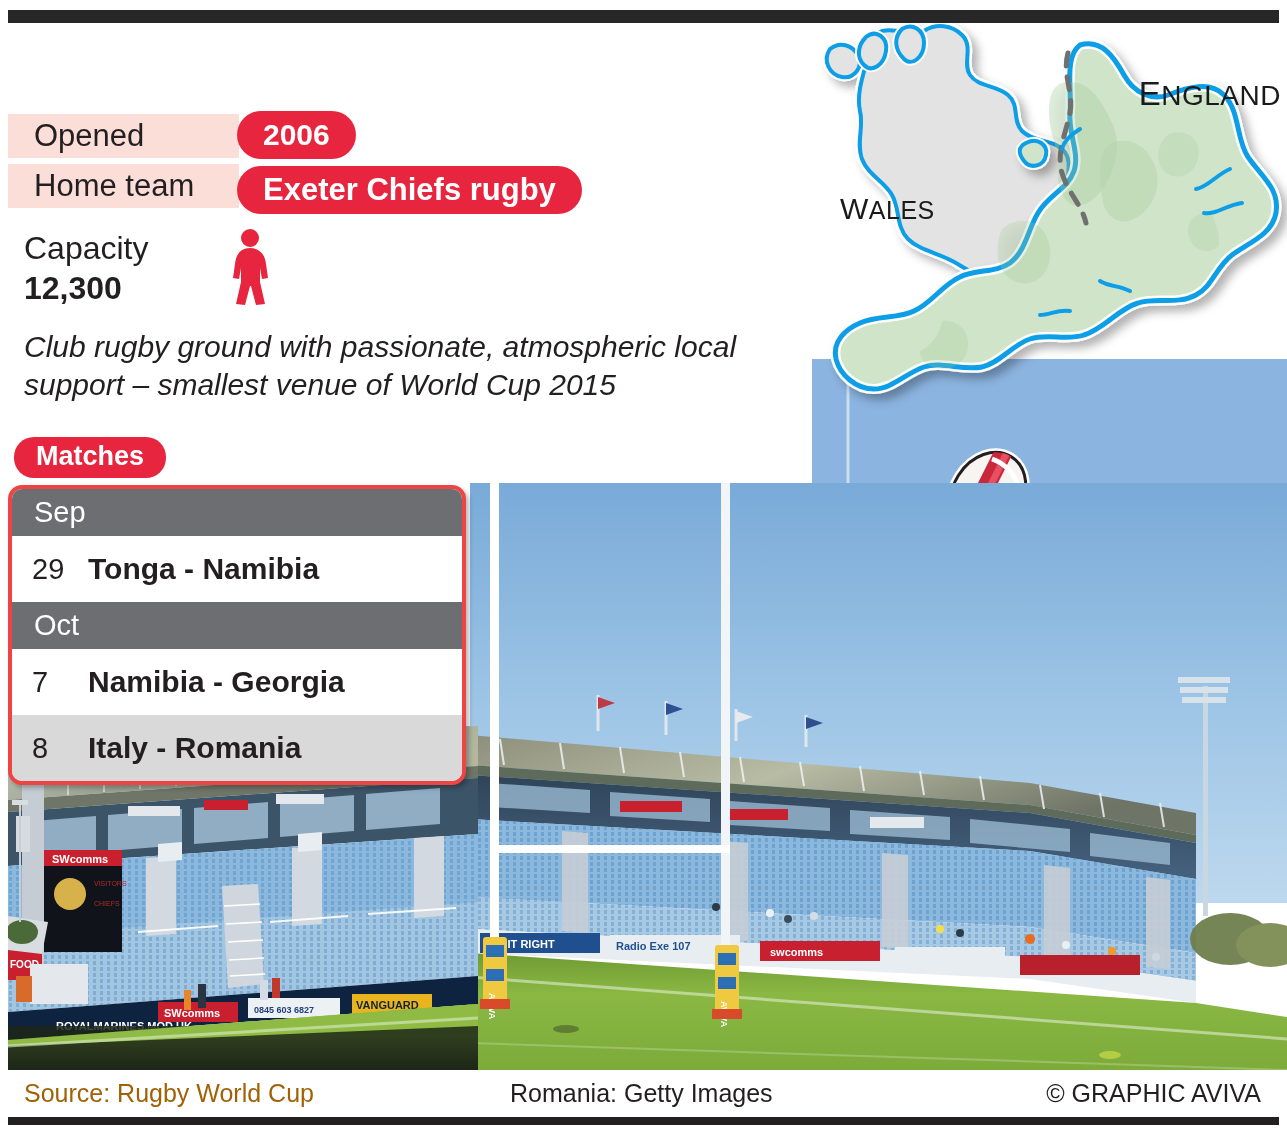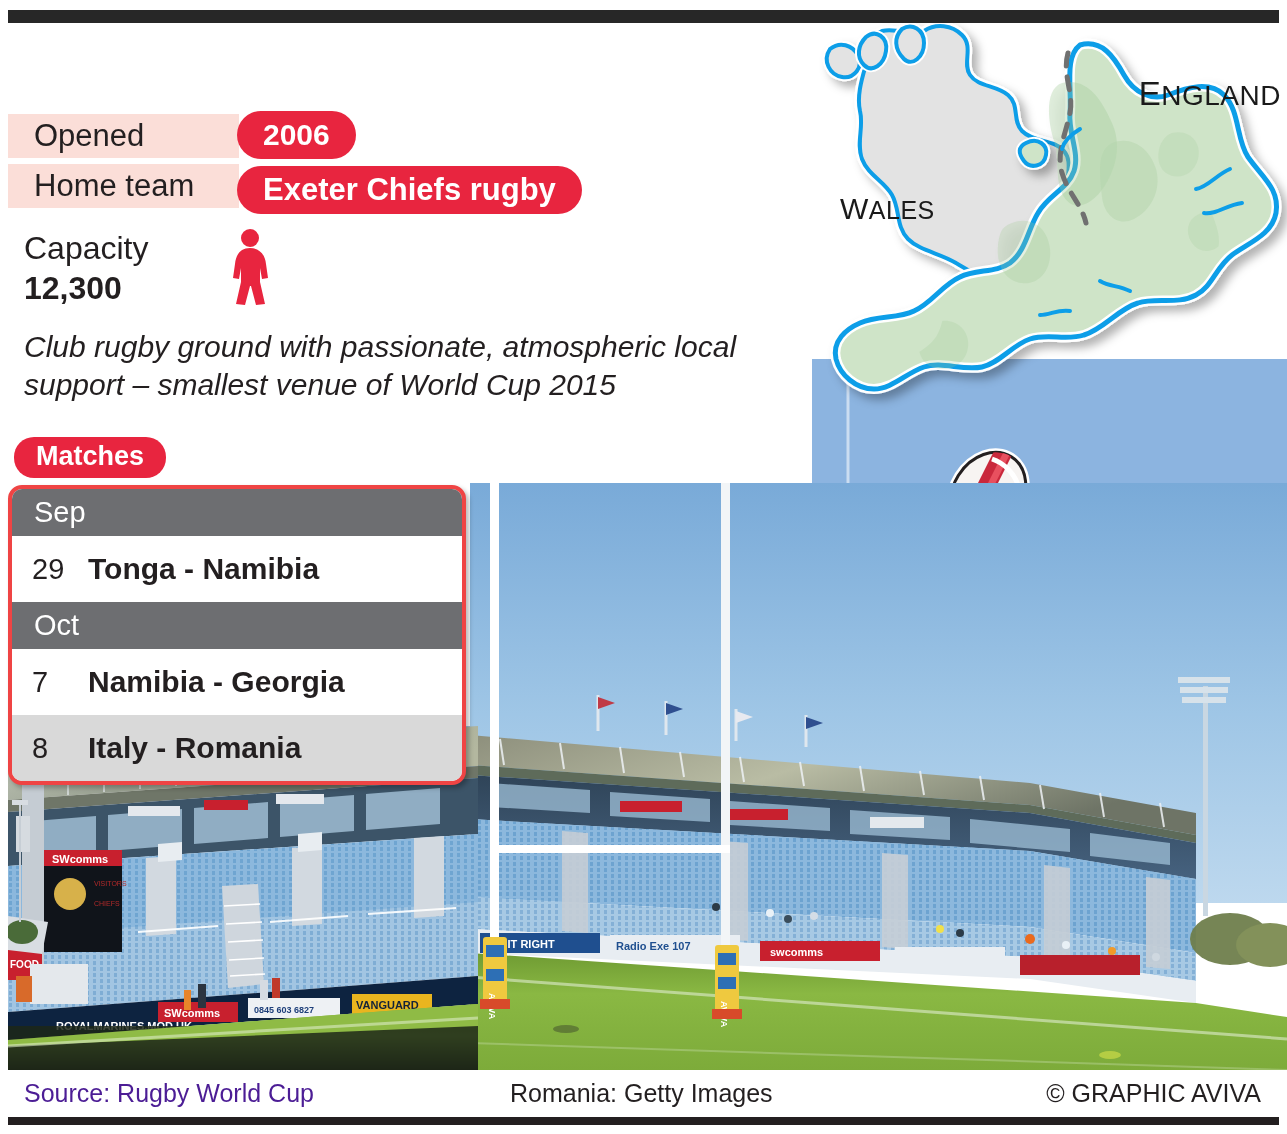--- a/index.html
+++ b/index.html
@@ -147,21 +147,21 @@
   .mrow.match.plain { background: #ffffff; }
   .mrow .daynum {
     width: 74px; padding-left: 20px;
     font-weight: normal; font-size: 29px;
   }
   .mrow .fixture { padding-left: 2px; }
 
   
   .footer-src {
     position: absolute; left: 24px; top: 1079px;
-    font-size: 25px; color: #4c1d95;
+    font-size: 25px; color: #a16207;
   }
   .footer-pic {
     position: absolute; left: 510px; top: 1079px;
     font-size: 25px; color: #231f20;
   }
   .footer-gn {
     position: absolute; right: 26px; top: 1079px;
     font-size: 25px; color: #231f20;
   }
 </style>

